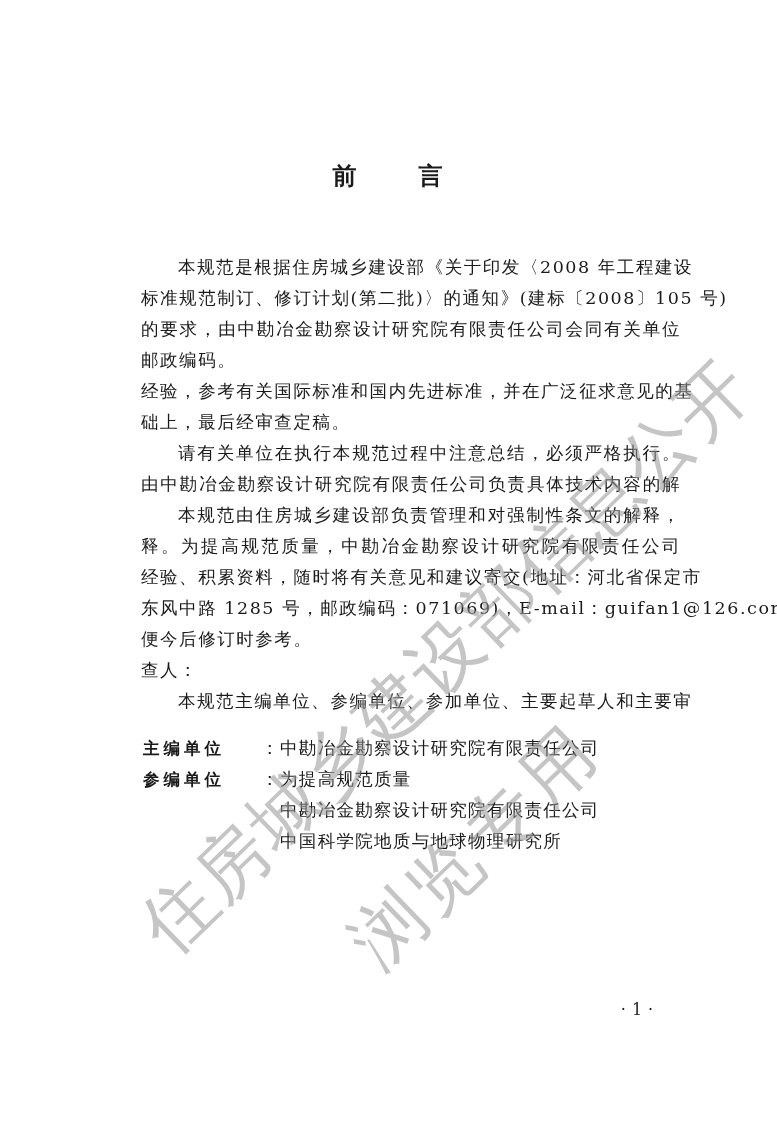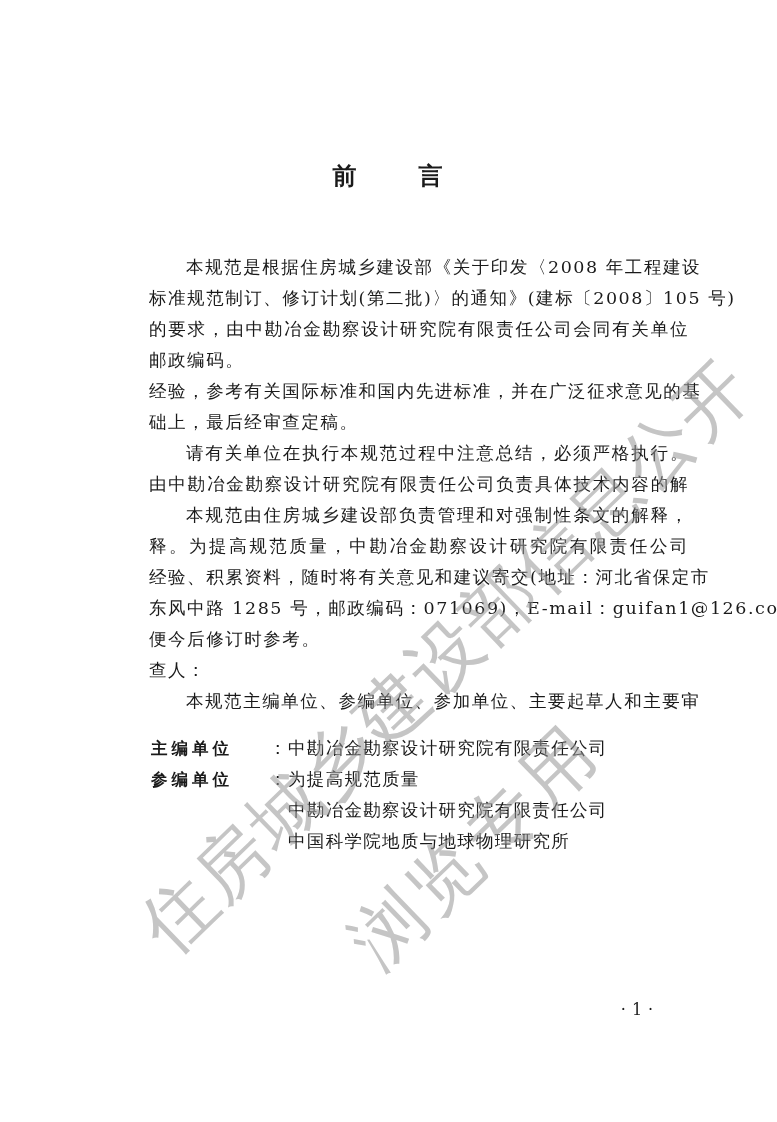--- a/index.html
+++ b/index.html
@@ -28,21 +28,21 @@
       text-align: center;
       font-family: "DejaVu Sans", "Liberation Sans", sans-serif;
       font-weight: bold;
       font-size: 24px;
       letter-spacing: 2px;
     }
     .title span { display: inline-block; }
     .title .gap { width: 60px; }
     .body {
       position: absolute;
-      left: 114px;
+      left: 106px;
       top: 252px;
       width: 575px;
       font-size: 17.5px;
       line-height: 31px;
       letter-spacing: 1.55px;
       text-align: justify;
     }
     .para {
       margin: 0;
       text-indent: 2em;

